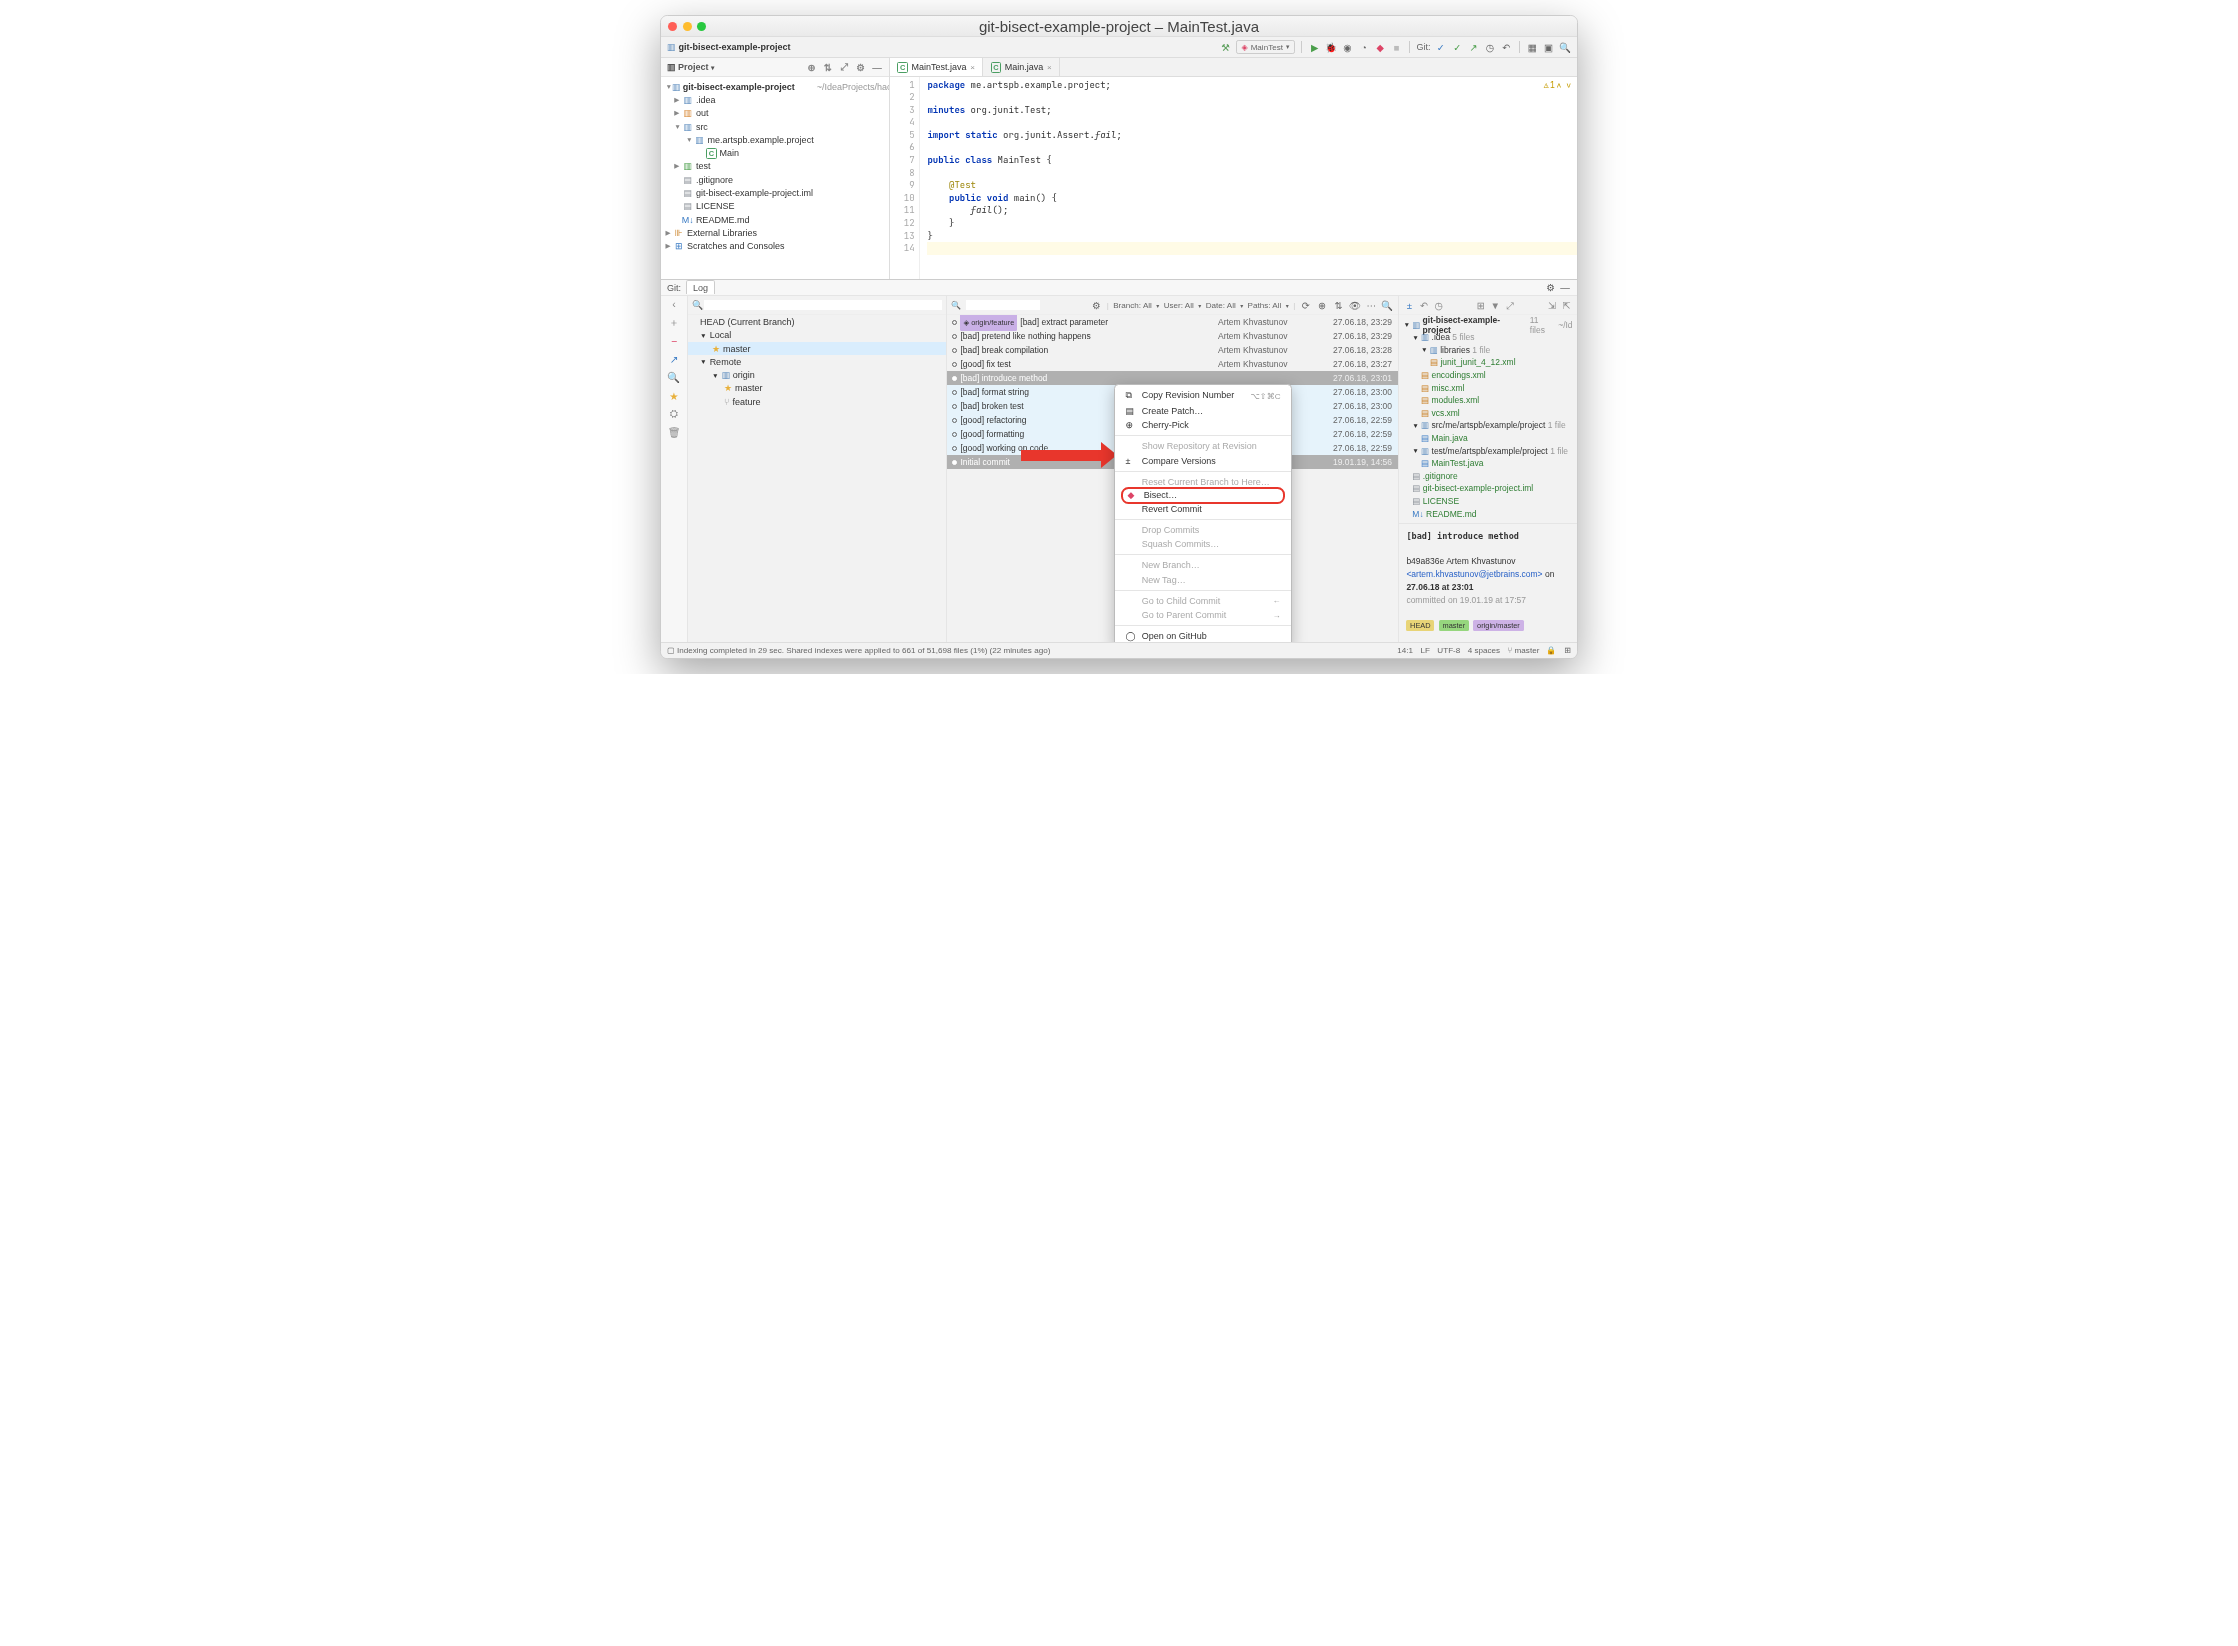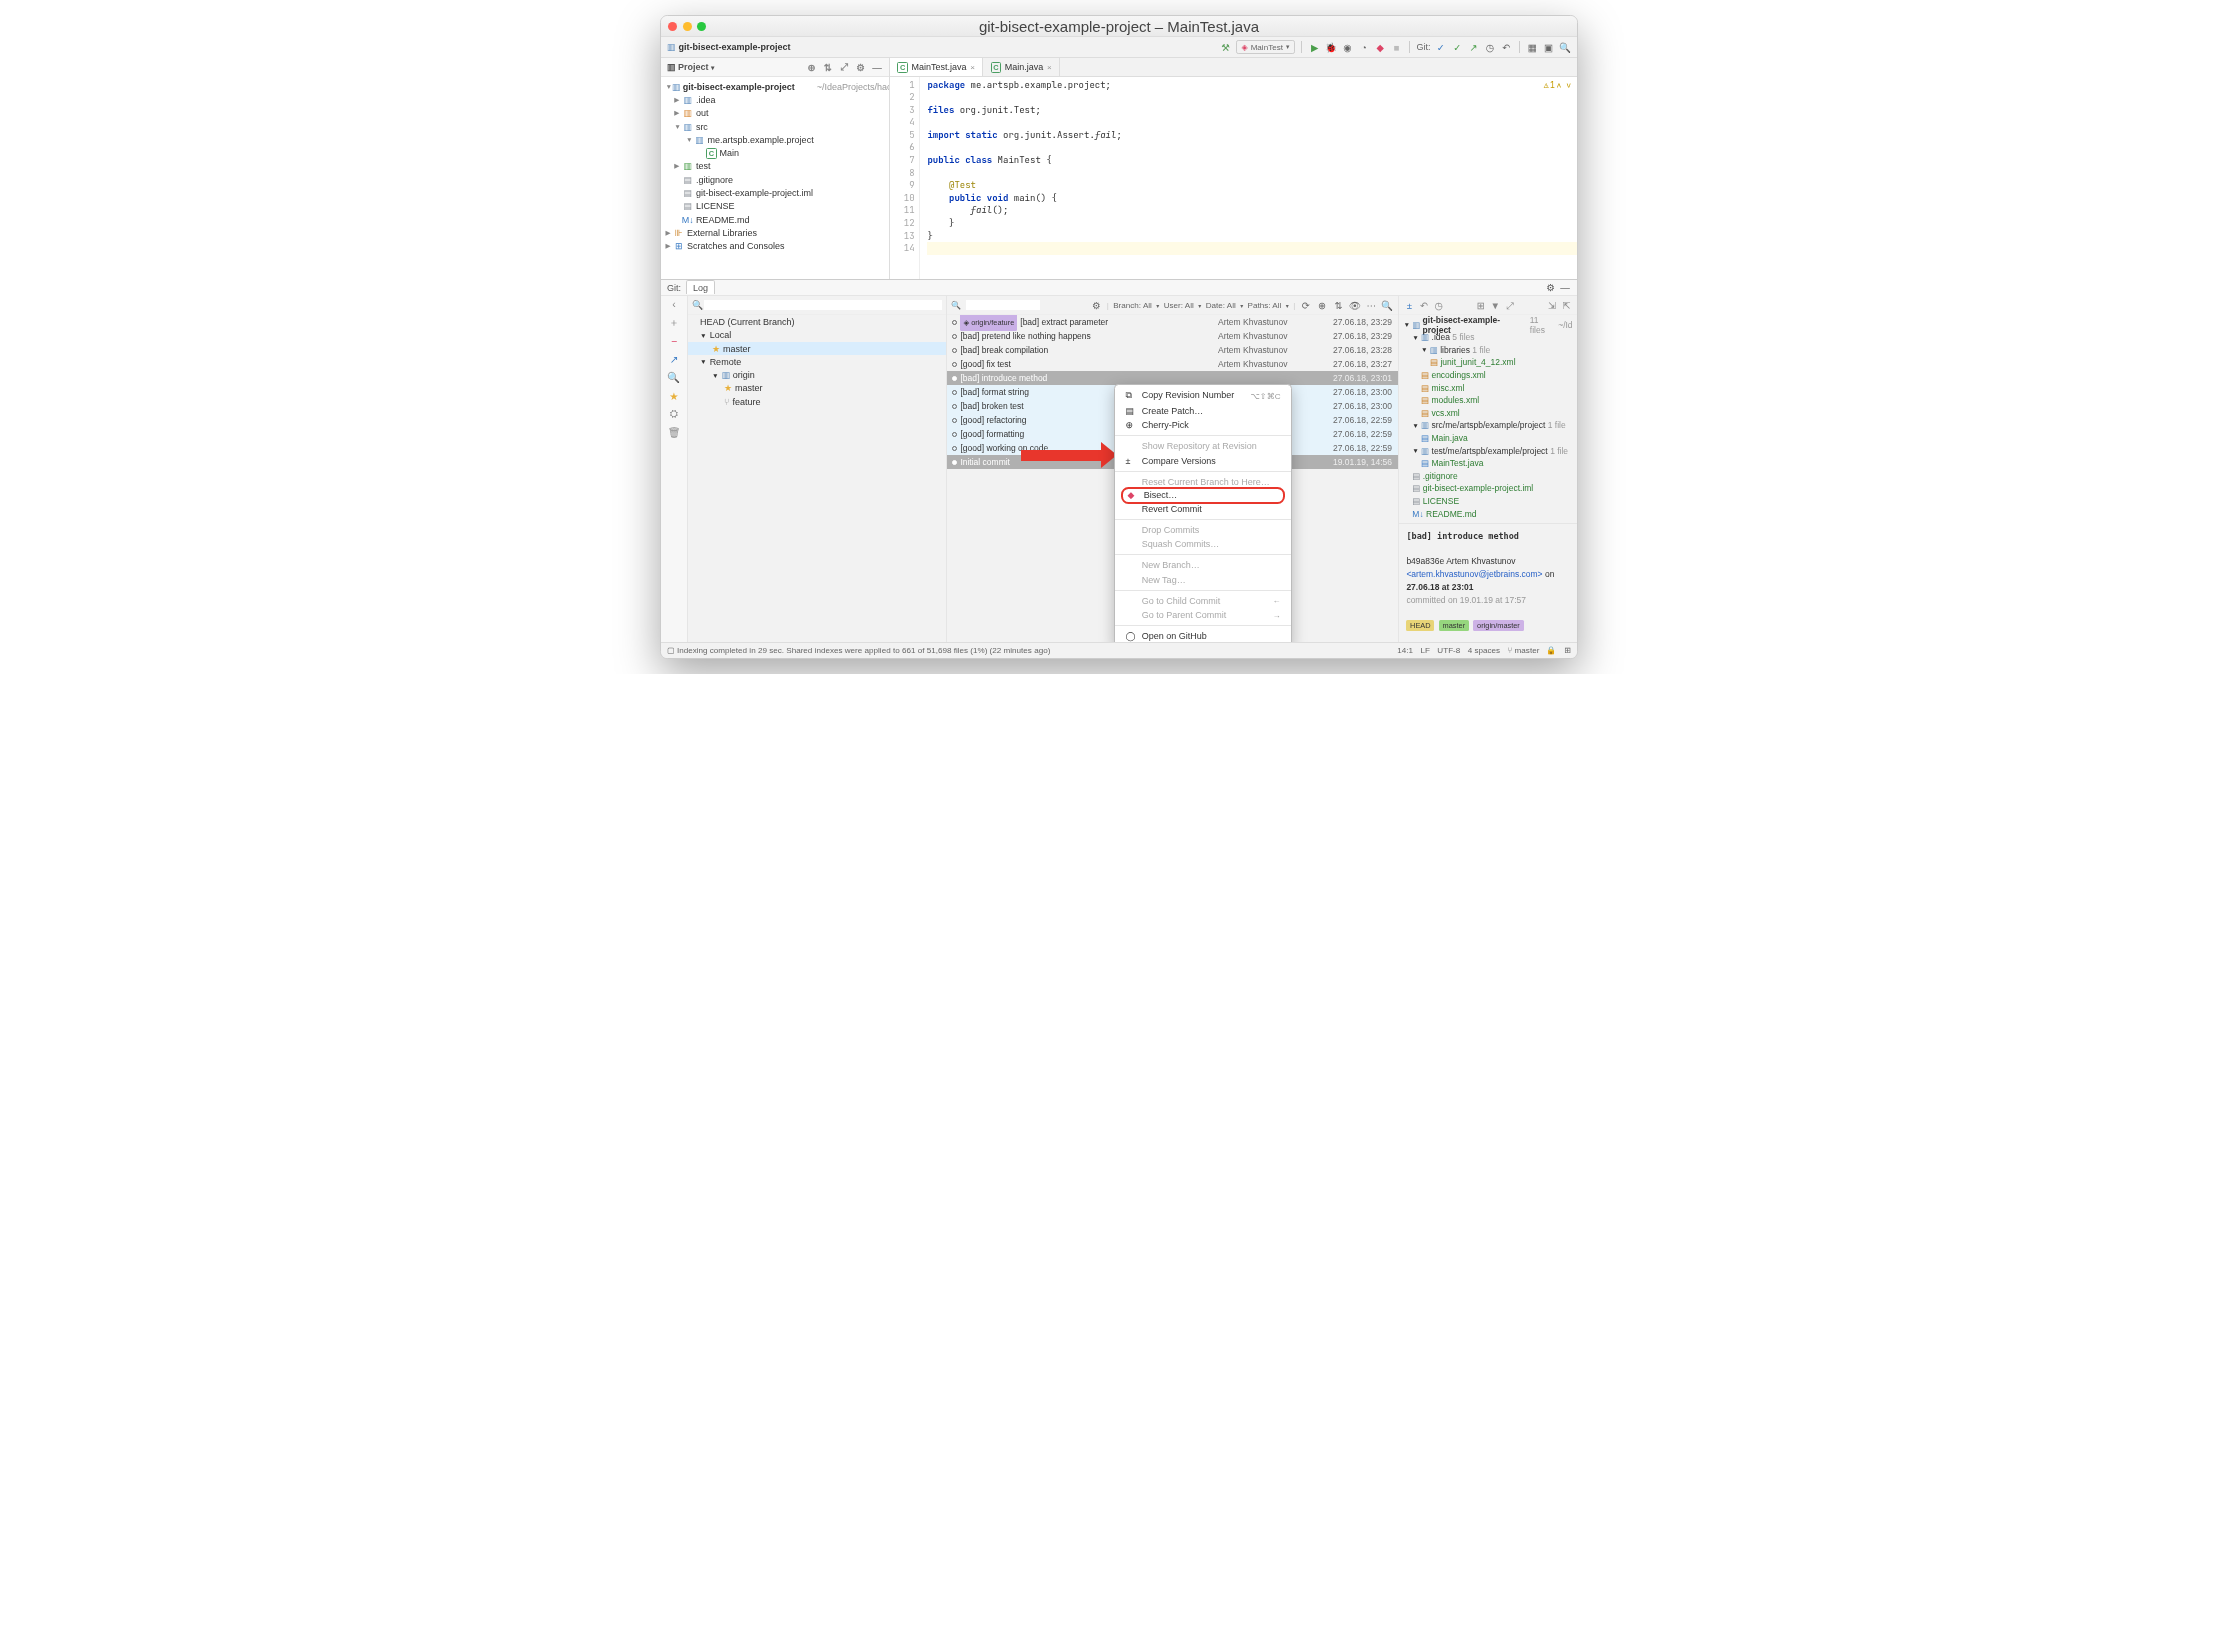--- a/index.html
+++ b/index.html
@@ -248,21 +248,21 @@
               <div class="gline">9</div>
               <div class="gline">10</div>
               <div class="gline">11</div>
               <div class="gline">12</div>
               <div class="gline">13</div>
               <div class="gline">14</div>
           </div>
           <div class="code">
             <div class="cline"><span class="kw">package</span><span> me.artspb.example.project;</span></div>
             <div class="cline"></div>
-            <div class="cline"><span class="kw">files</span><span> org.junit.Test;</span></div>
+            <div class="cline"><span class="kw">minutes</span><span> org.junit.Test;</span></div>
             <div class="cline"></div>
             <div class="cline"><span class="kw">import static</span><span> org.junit.Assert.</span><span class="it">fail</span><span>;</span></div>
             <div class="cline"></div>
             <div class="cline"><span class="kw">public class</span><span> MainTest {</span></div>
             <div class="cline"></div>
             <div class="cline">    <span class="ann">@Test</span></div>
             <div class="cline">    <span class="kw">public void</span><span> main() {</span></div>
             <div class="cline">        <span class="it">fail</span><span>();</span></div>
             <div class="cline">    <span>}</span></div>
             <div class="cline"><span>}</span></div>

